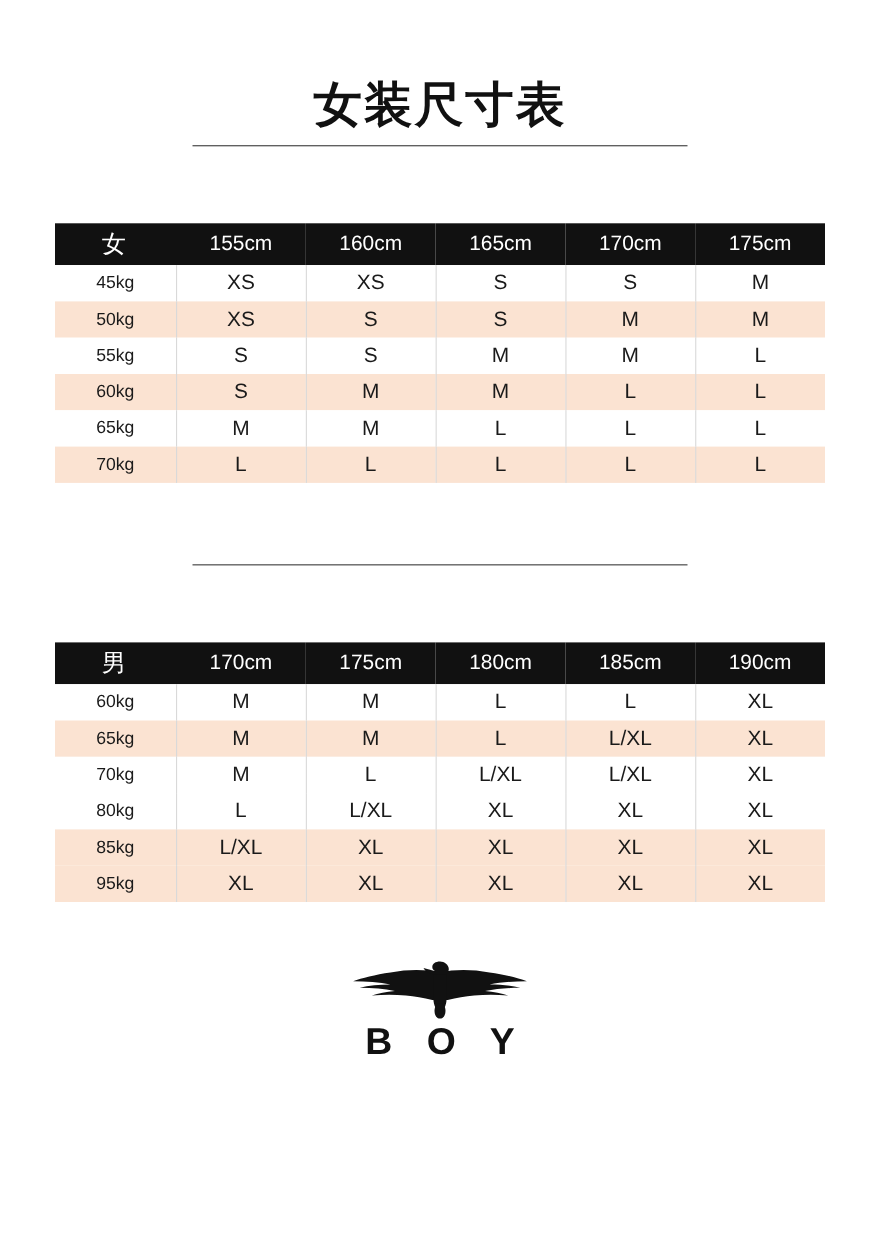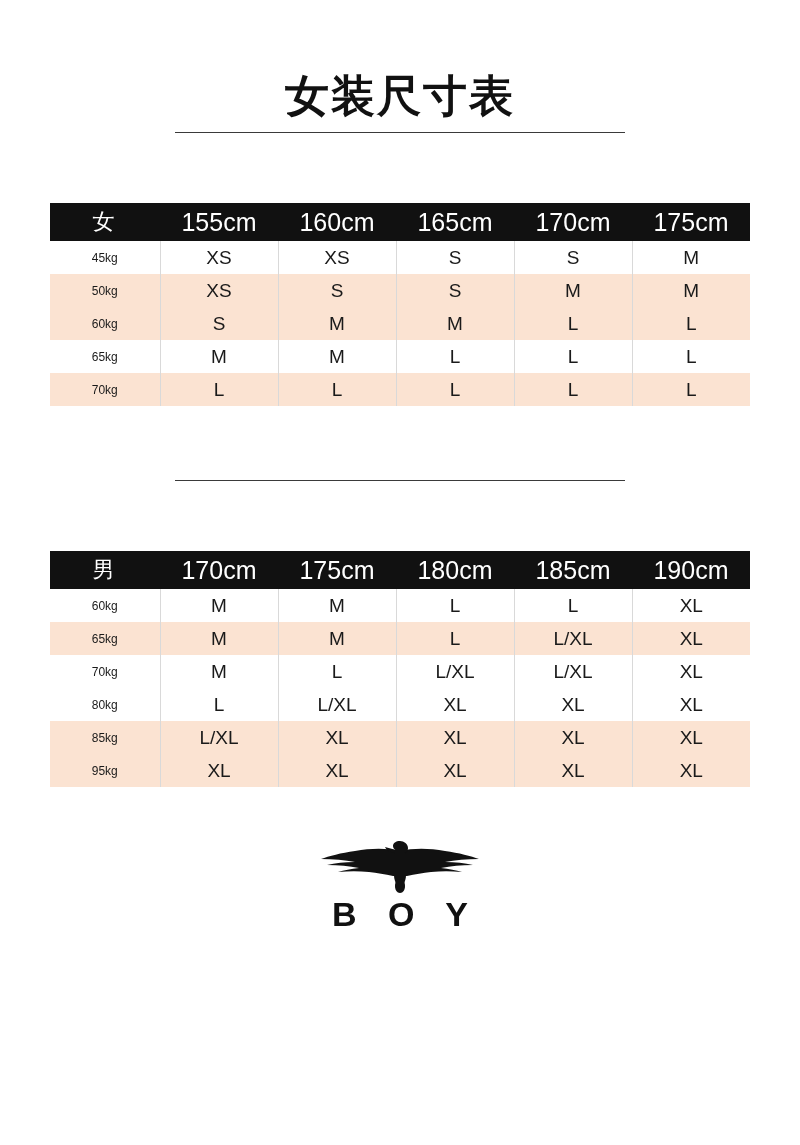--- a/index.html
+++ b/index.html
@@ -47,21 +47,21 @@
   table.size-table td {
     text-align: center;
     vertical-align: middle;
     font-weight: 400;
     padding: 0;
   }
   table.size-table thead th {
     background: #111111;
     color: #ffffff;
     height: 38px;
-    font-size: 25px;
+    font-size: 19px;
     font-weight: 400;
   }
   table.size-table thead th.corner {
     font-size: 22px;
     letter-spacing: 3px;
   }
   table.size-table tbody tr {
     height: 33px;
   }
   table.size-table tbody tr.odd {
@@ -72,21 +72,21 @@
     margin-top: 28px;
   }
   table.size-table tbody td {
     border-right: 1px solid #d9d9d9;
     color: #1a1a1a;
   }
   table.size-table tbody td:last-child {
     border-right: none;
   }
   table.size-table tbody td.rowhead {
-    font-size: 12px;
+    font-size: 16px;
   }
   .col-head { width: 110px; }
   .col-data { width: 118px; }
 
   .spacer-1 { height: 70px; }
   .spacer-3 { height: 60px; }
 
   .brand {
     margin-top: 48px;
     text-align: center;
@@ -148,20 +148,28 @@
             <td>M</td>
           </tr>
           <tr class="even">
             <td class="rowhead">50kg</td>
             <td>XS</td>
             <td>S</td>
             <td>S</td>
             <td>M</td>
             <td>M</td>
           </tr>
+          <tr class="odd">
+            <td class="rowhead">55kg</td>
+            <td>S</td>
+            <td>S</td>
+            <td>M</td>
+            <td>M</td>
+            <td>L</td>
+          </tr>
           <tr class="even">
             <td class="rowhead">60kg</td>
             <td>S</td>
             <td>M</td>
             <td>M</td>
             <td>L</td>
             <td>L</td>
           </tr>
           <tr class="odd">
             <td class="rowhead">65kg</td>

